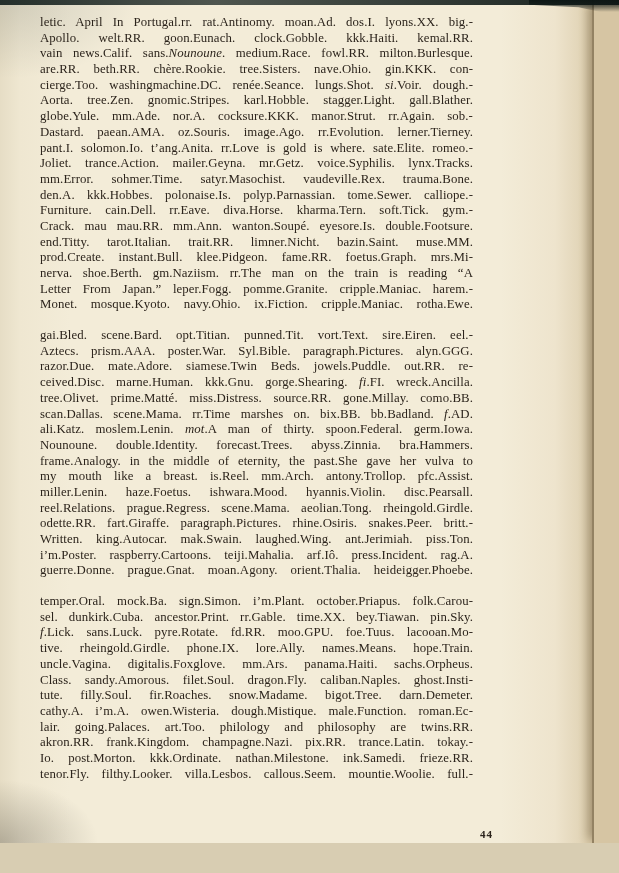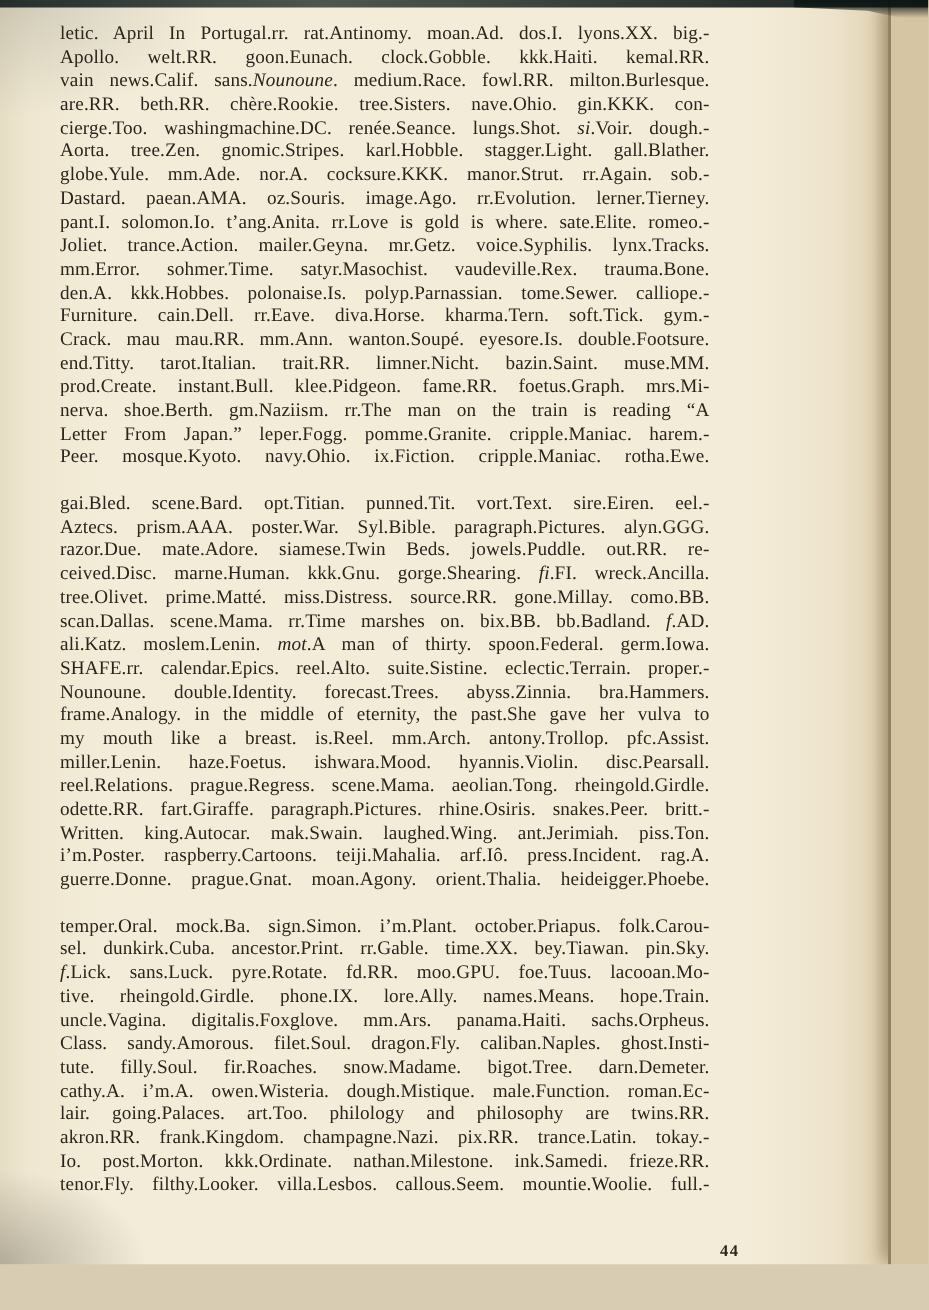--- a/index.html
+++ b/index.html
@@ -105,31 +105,30 @@
         <div class="line">pant.I. solomon.Io. t’ang.Anita. rr.Love is gold is where. sate.Elite. romeo.-</div>
         <div class="line">Joliet. trance.Action. mailer.Geyna. mr.Getz. voice.Syphilis. lynx.Tracks.</div>
         <div class="line">mm.Error. sohmer.Time. satyr.Masochist. vaudeville.Rex. trauma.Bone.</div>
         <div class="line">den.A. kkk.Hobbes. polonaise.Is. polyp.Parnassian. tome.Sewer. calliope.-</div>
         <div class="line">Furniture. cain.Dell. rr.Eave. diva.Horse. kharma.Tern. soft.Tick. gym.-</div>
         <div class="line">Crack. mau mau.RR. mm.Ann. wanton.Soupé. eyesore.Is. double.Footsure.</div>
         <div class="line">end.Titty. tarot.Italian. trait.RR. limner.Nicht. bazin.Saint. muse.MM.</div>
         <div class="line">prod.Create. instant.Bull. klee.Pidgeon. fame.RR. foetus.Graph. mrs.Mi-</div>
         <div class="line">nerva. shoe.Berth. gm.Naziism. rr.The man on the train is reading “A</div>
         <div class="line">Letter From Japan.” leper.Fogg. pomme.Granite. cripple.Maniac. harem.-</div>
-        <div class="line">Peer. mosque.Kyoto. navy.Ohio. ix.Fiction. cripple.Maniac. rotha.Ewe.</div>
+        <div class="line">Monet. mosque.Kyoto. navy.Ohio. ix.Fiction. cripple.Maniac. rotha.Ewe.</div>
       </div>
       <div class="para">
         <div class="line">gai.Bled. scene.Bard. opt.Titian. punned.Tit. vort.Text. sire.Eiren. eel.-</div>
         <div class="line">Aztecs. prism.AAA. poster.War. Syl.Bible. paragraph.Pictures. alyn.GGG.</div>
         <div class="line">razor.Due. mate.Adore. siamese.Twin Beds. jowels.Puddle. out.RR. re-</div>
         <div class="line">ceived.Disc. marne.Human. kkk.Gnu. gorge.Shearing. <i>fi</i>.FI. wreck.Ancilla.</div>
         <div class="line">tree.Olivet. prime.Matté. miss.Distress. source.RR. gone.Millay. como.BB.</div>
         <div class="line">scan.Dallas. scene.Mama. rr.Time marshes on. bix.BB. bb.Badland. <i>f</i>.AD.</div>
         <div class="line">ali.Katz. moslem.Lenin. <i>mot</i>.A man of thirty. spoon.Federal. germ.Iowa.</div>
-        <div class="line">SHAFE.rr. calendar.Epics. reel.Alto. suite.Sistine. eclectic.Terrain. proper.-</div>
         <div class="line">Nounoune. double.Identity. forecast.Trees. abyss.Zinnia. bra.Hammers.</div>
         <div class="line">frame.Analogy. in the middle of eternity, the past.She gave her vulva to</div>
         <div class="line">my mouth like a breast. is.Reel. mm.Arch. antony.Trollop. pfc.Assist.</div>
         <div class="line">miller.Lenin. haze.Foetus. ishwara.Mood. hyannis.Violin. disc.Pearsall.</div>
         <div class="line">reel.Relations. prague.Regress. scene.Mama. aeolian.Tong. rheingold.Girdle.</div>
         <div class="line">odette.RR. fart.Giraffe. paragraph.Pictures. rhine.Osiris. snakes.Peer. britt.-</div>
         <div class="line">Written. king.Autocar. mak.Swain. laughed.Wing. ant.Jerimiah. piss.Ton.</div>
         <div class="line">i’m.Poster. raspberry.Cartoons. teiji.Mahalia. arf.Iô. press.Incident. rag.A.</div>
         <div class="line">guerre.Donne. prague.Gnat. moan.Agony. orient.Thalia. heideigger.Phoebe.</div>
       </div>

